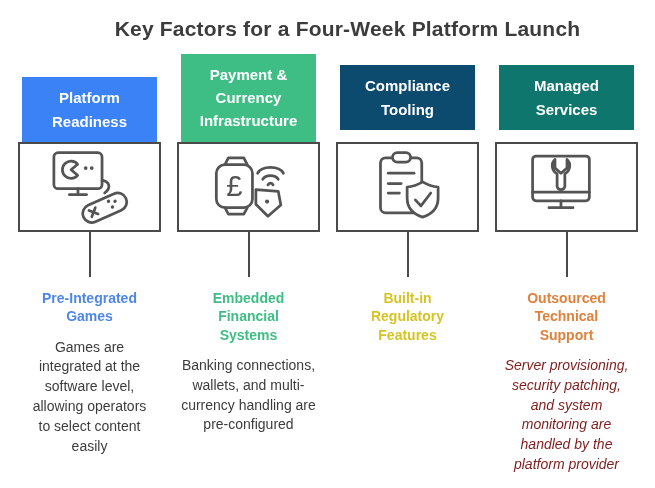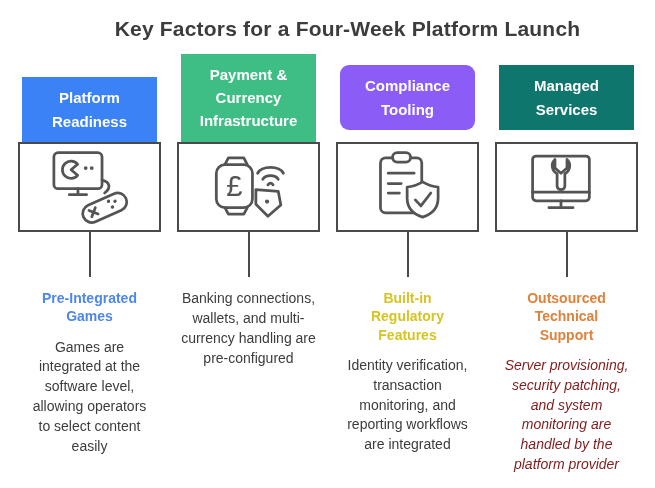--- a/index.html
+++ b/index.html
@@ -130,51 +130,49 @@
           <path d="M22 68 L26 75.5 L44 75.5 L48 68"></path>
           <text x="33" y="55" text-anchor="middle" font-size="34">£</text>
           <path d="M60 28 C65 19 85 19 90 28"></path>
           <path d="M66 35 C69.5 29.5 80.5 29.5 84 35"></path>
           <path d="M72 41.5 C74 38.8 76 38.8 78 41.5"></path>
           <path class="wh" d="M58 47 L84 49 L87 65 L72 78 L58 64 Z" stroke="#545454"></path>
           <circle class="fl" cx="71" cy="61" r="2.4"></circle>
         </svg>
       </div>
       <div class="connector" style="background-color: rgb(74, 74, 74);"></div>
+      <div class="subheading" style="color: rgb(62, 189, 133);">Embedded
+Financial
+Systems</div>
       <div class="body-text" style="color: rgb(60, 60, 60);">Banking connections,
 wallets, and multi-
 currency handling are
 pre-configured</div>
     </div>
 
     <div class="col">
       <div class="header-area">
-        <div class="header-box" style="background-color: #8b5cf6; border-radius: 9px;">Compliance
+        <div class="header-box" style="background-color: #0c4a6e;">Compliance
 Tooling</div>
       </div>
       <div class="icon-box" style="border-color: rgb(74, 74, 74);">
         <svg class="icon-svg" width="86" height="76" viewBox="0 0 100 88">
           <rect x="18" y="10" width="48" height="64" rx="6"></rect>
           <rect class="wh" x="32" y="4" width="21" height="11" rx="5.5" stroke="#545454"></rect>
           <path d="M27 28 L57 28"></path>
           <path d="M27 40 L42 40"></path>
           <path d="M27 51 L40 51"></path>
           <path class="wh" d="M67 38 C73 41.5 79 43.5 85 44 L85 57 C85 69 77.5 75.5 67 79 C56.5 75.5 49 69 49 57 L49 44 C55 43.5 61 41.5 67 38 Z" stroke="#545454"></path>
           <path d="M58.5 59 L65 66 L76.5 51"></path>
         </svg>
       </div>
       <div class="connector" style="background-color: rgb(74, 74, 74);"></div>
       <div class="subheading" style="color: rgb(214, 196, 36);">Built-in
 Regulatory
 Features</div>
-      <div class="body-text" style="color: rgb(60, 60, 60);">Identity verification,
-transaction
-monitoring, and
-reporting workflows
-are integrated</div>
     </div>
 
     <div class="col">
       <div class="header-area">
         <div class="header-box" style="background-color: #0f766e;">Managed
 Services</div>
       </div>
       <div class="icon-box" style="border-color: rgb(74, 74, 74);">
         <svg class="icon-svg" width="86" height="76" viewBox="0 0 100 88">
           <rect x="10" y="8" width="66" height="52" rx="4"></rect>

